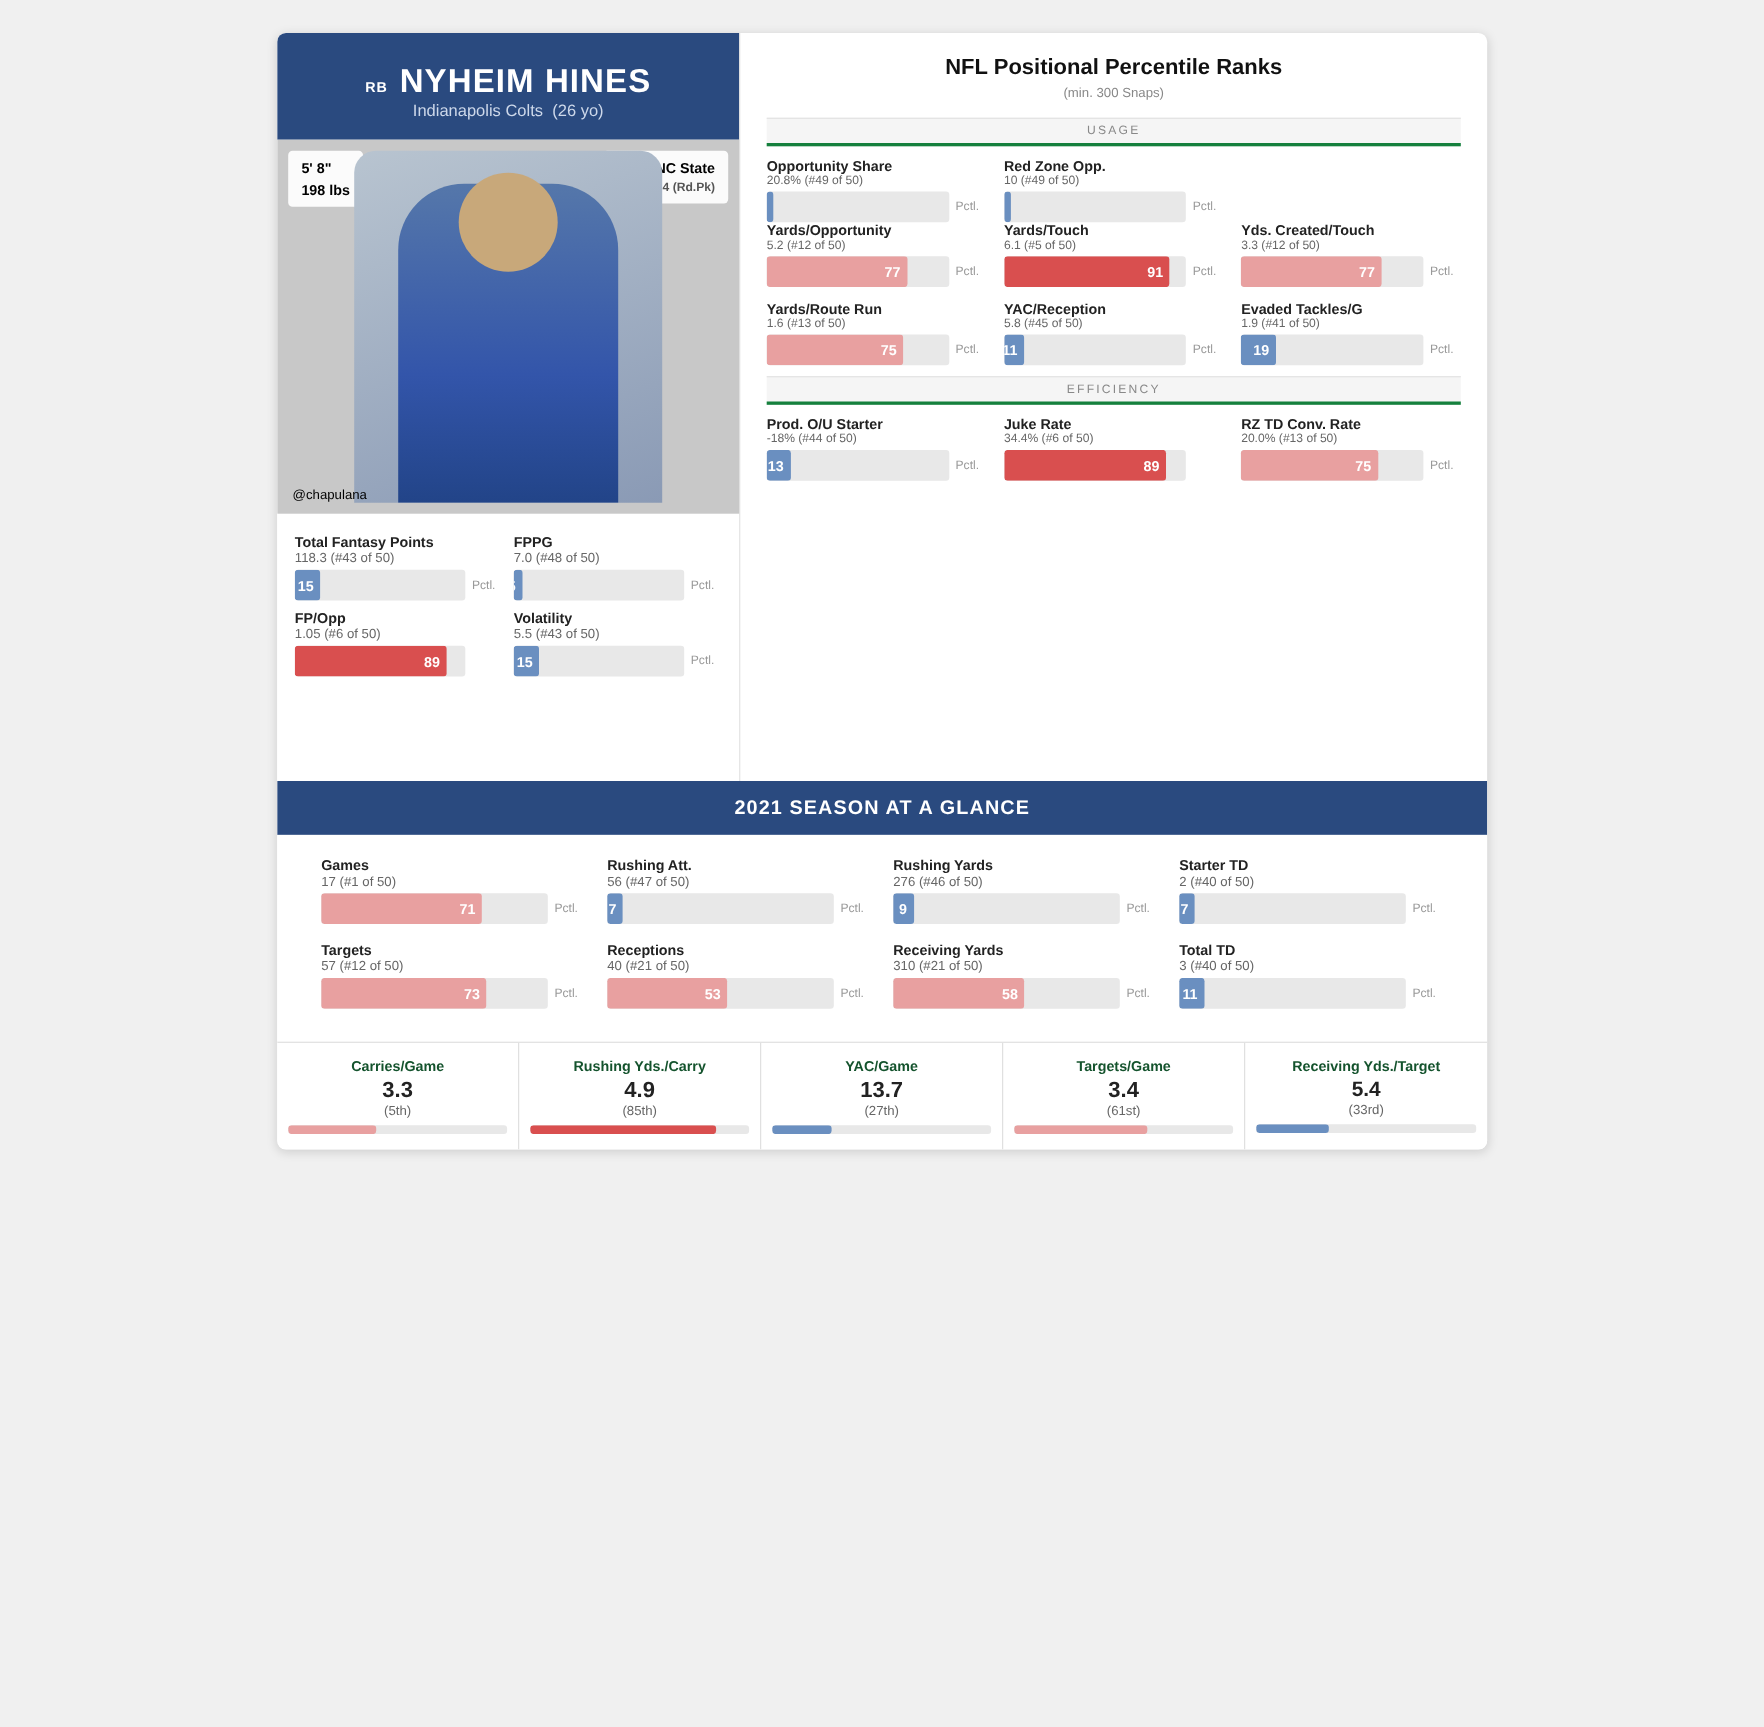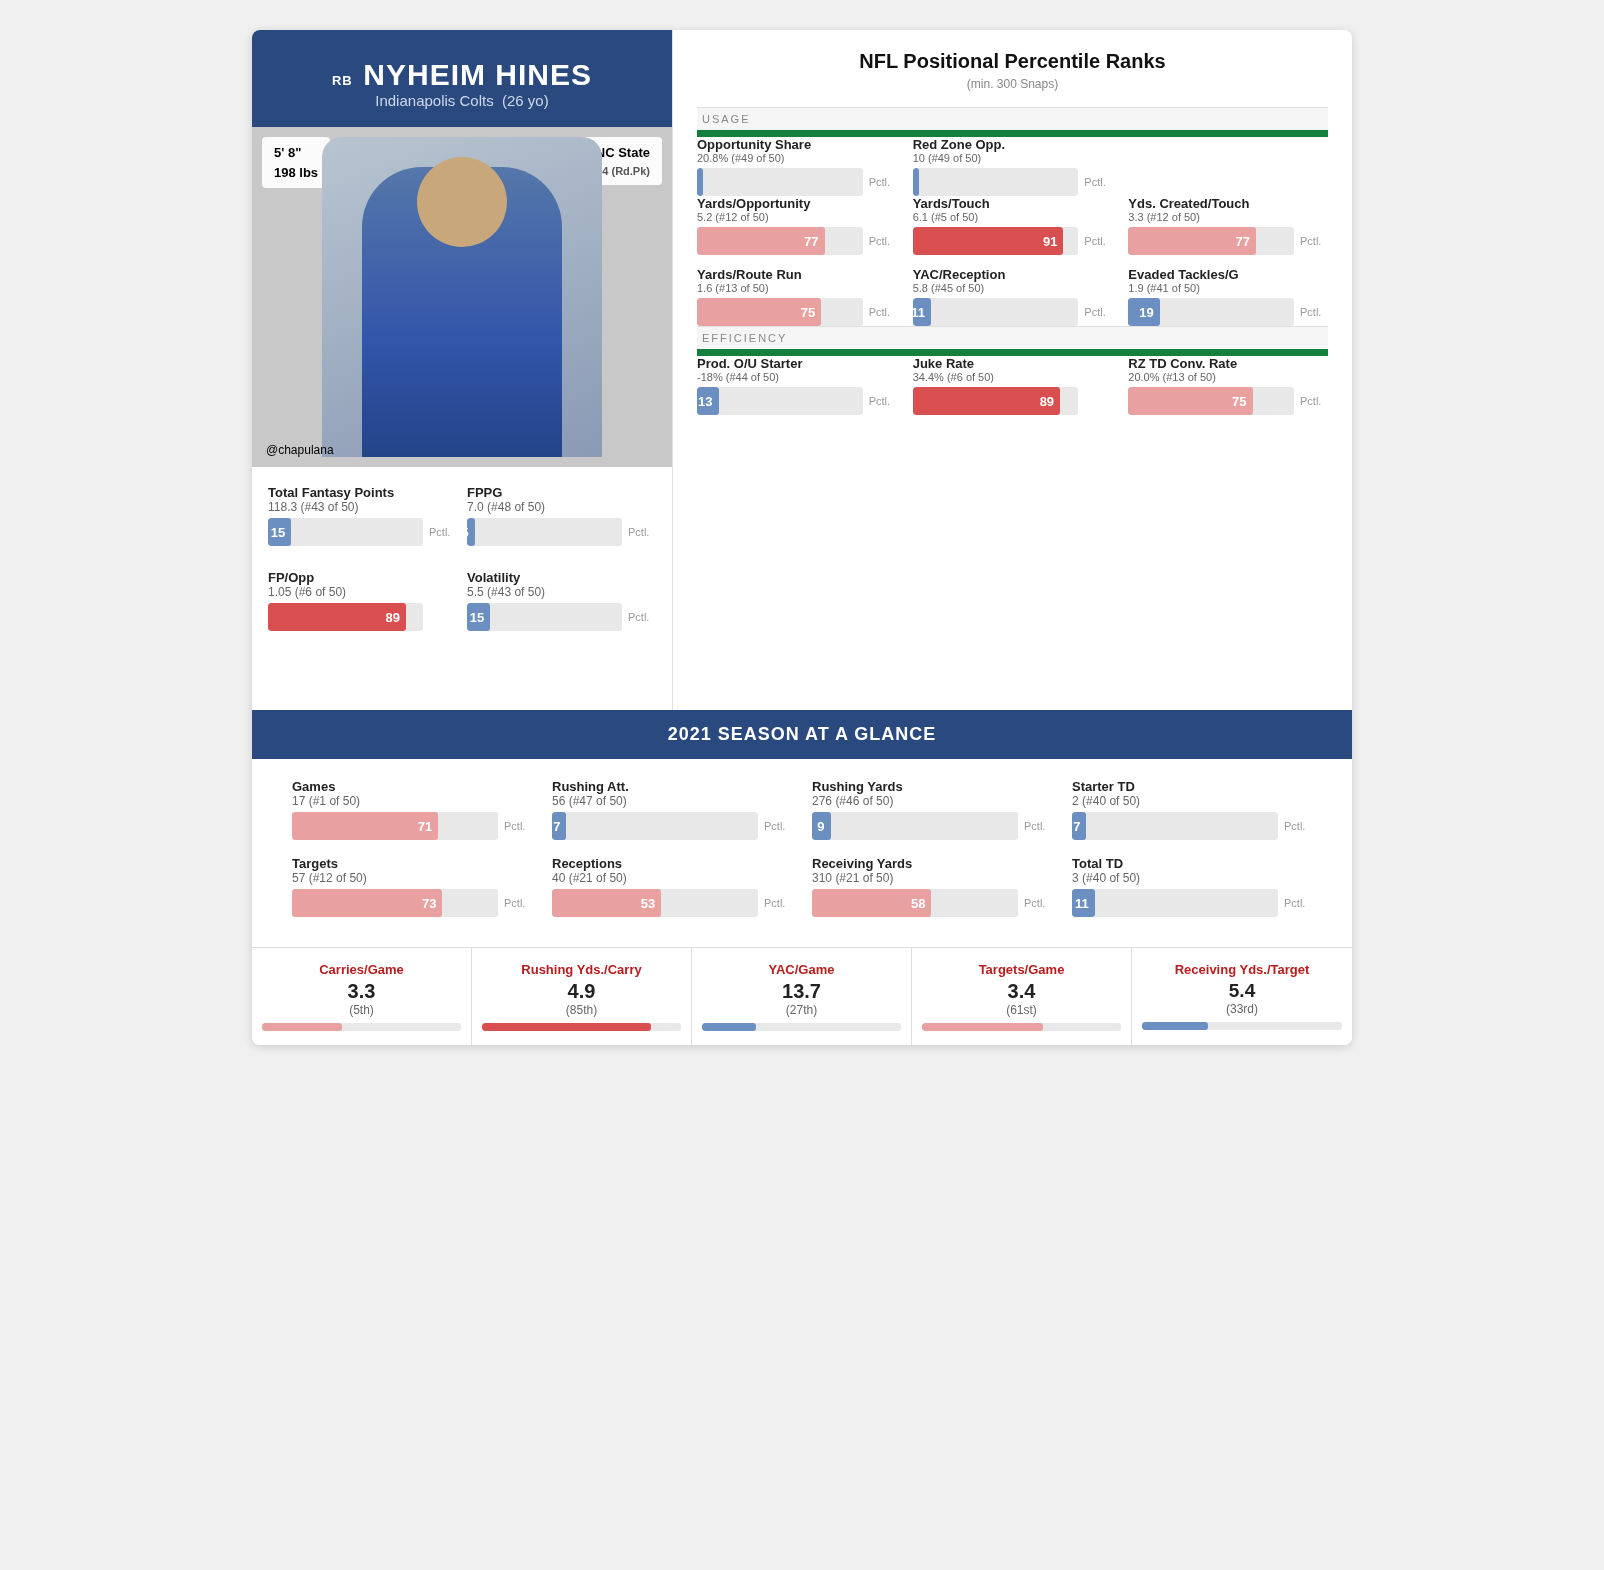--- a/index.html
+++ b/index.html
@@ -87,21 +87,21 @@
       bottom: 10px;
       left: 14px;
       color: #000000;
       font-size: 12px;
     }
 
     .stats-grid {
       padding: 18px 16px;
       display: grid;
       grid-template-columns: 1fr 1fr;
-      gap: 24px 10px;
+      gap: 8px 10px;
     }
 
     .stat-item { }
 
     .stat-label {
       font-size: 13px;
       font-weight: bold;
       color: #222;
     }
 
@@ -164,29 +164,29 @@
     }
 
     .right-subtitle {
       text-align: center;
       font-size: 12px;
       color: #888;
       margin-bottom: 16px;
     }
 
     .section-header {
-      text-align: left;
+      text-align: center;
       font-size: 11px;
       letter-spacing: 2px;
       color: #888;
       background: #f5f5f5;
       padding: 5px;
-      margin: 0 0;
+      margin: 10px 0;
       border-top: 1px solid #e0e0e0;
-      border-bottom: 7px solid #15803d;
+      border-bottom: 3px solid #15803d;
     }
 
     .metrics-grid {
       display: grid;
       grid-template-columns: 1fr 1fr 1fr;
       gap: 12px 16px;
     }
 
     .metric-item { }
 
@@ -237,21 +237,21 @@
       padding: 14px 10px;
       text-align: center;
       border-right: 1px solid #ddd;
     }
 
     .bottom-stat:last-child { border-right: none; }
 
     .bottom-stat-name {
       font-size: 13px;
       font-weight: bold;
-      color: #b91c1c;
+      color: #14532d;
       margin-bottom: 3px;
     }
 
     .bottom-stat-rank {
       font-size: 12px;
       color: #666;
       margin-bottom: 6px;
     }
 
     .bottom-bar-track {

